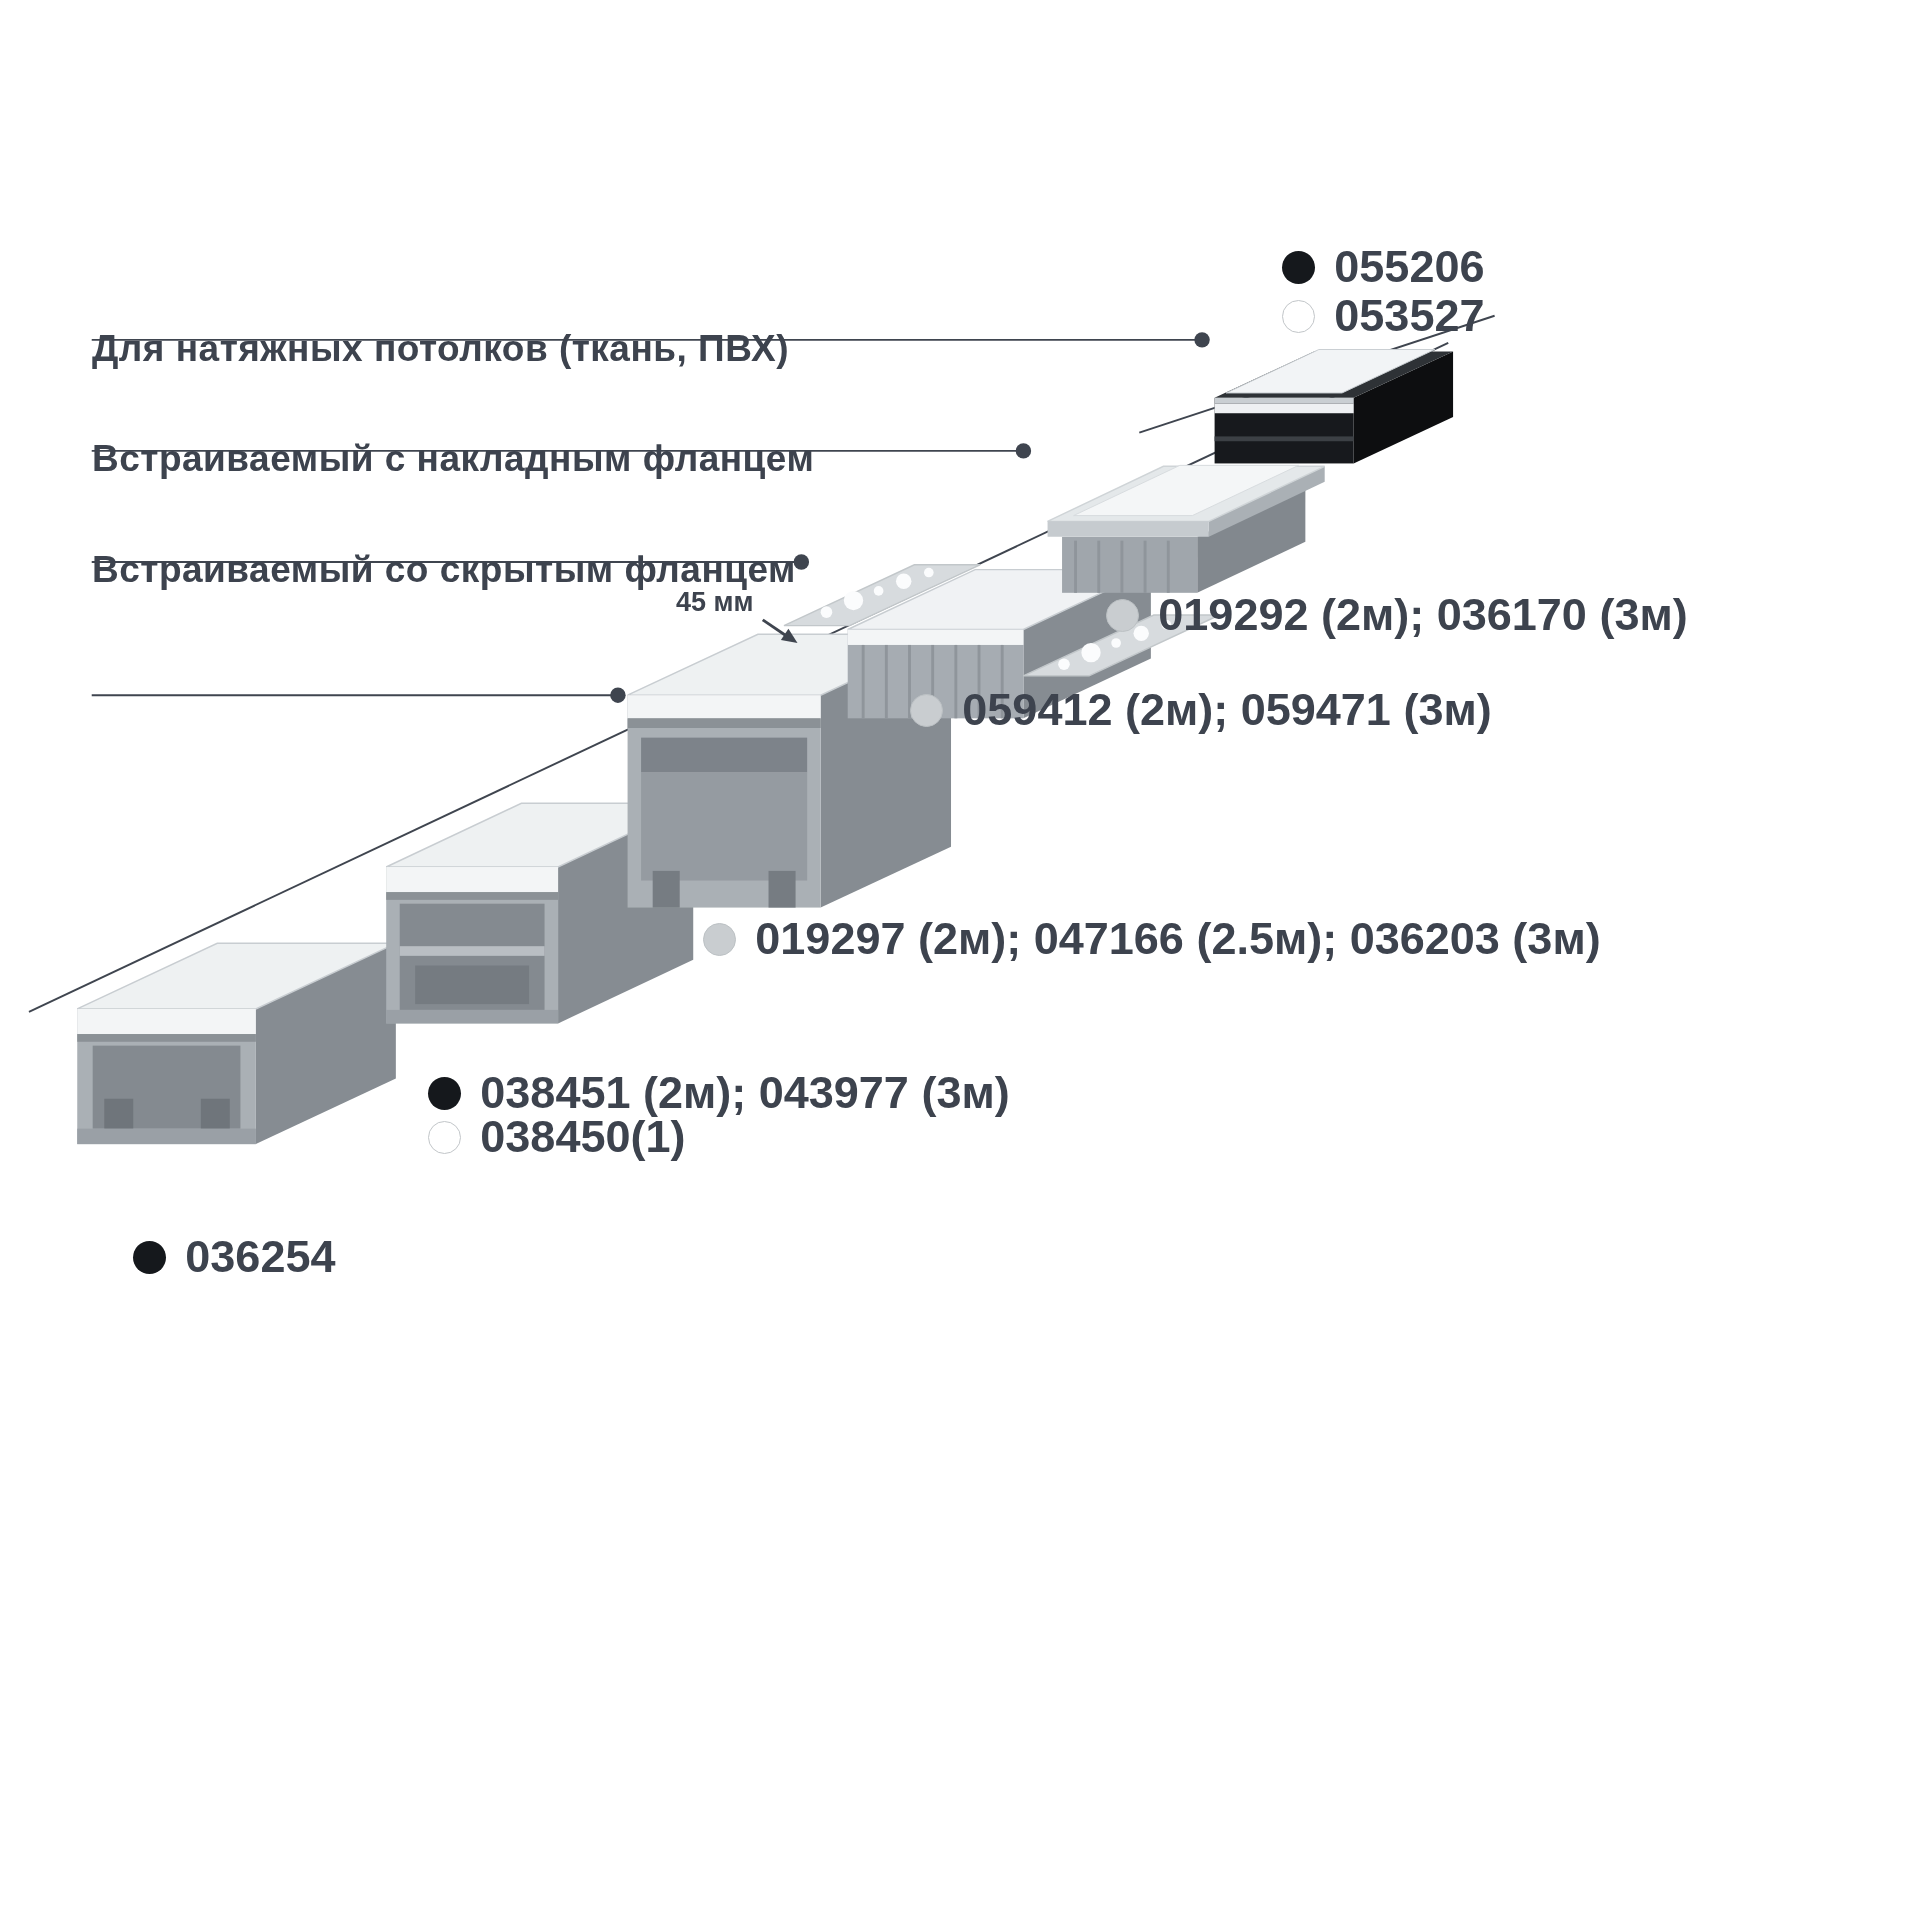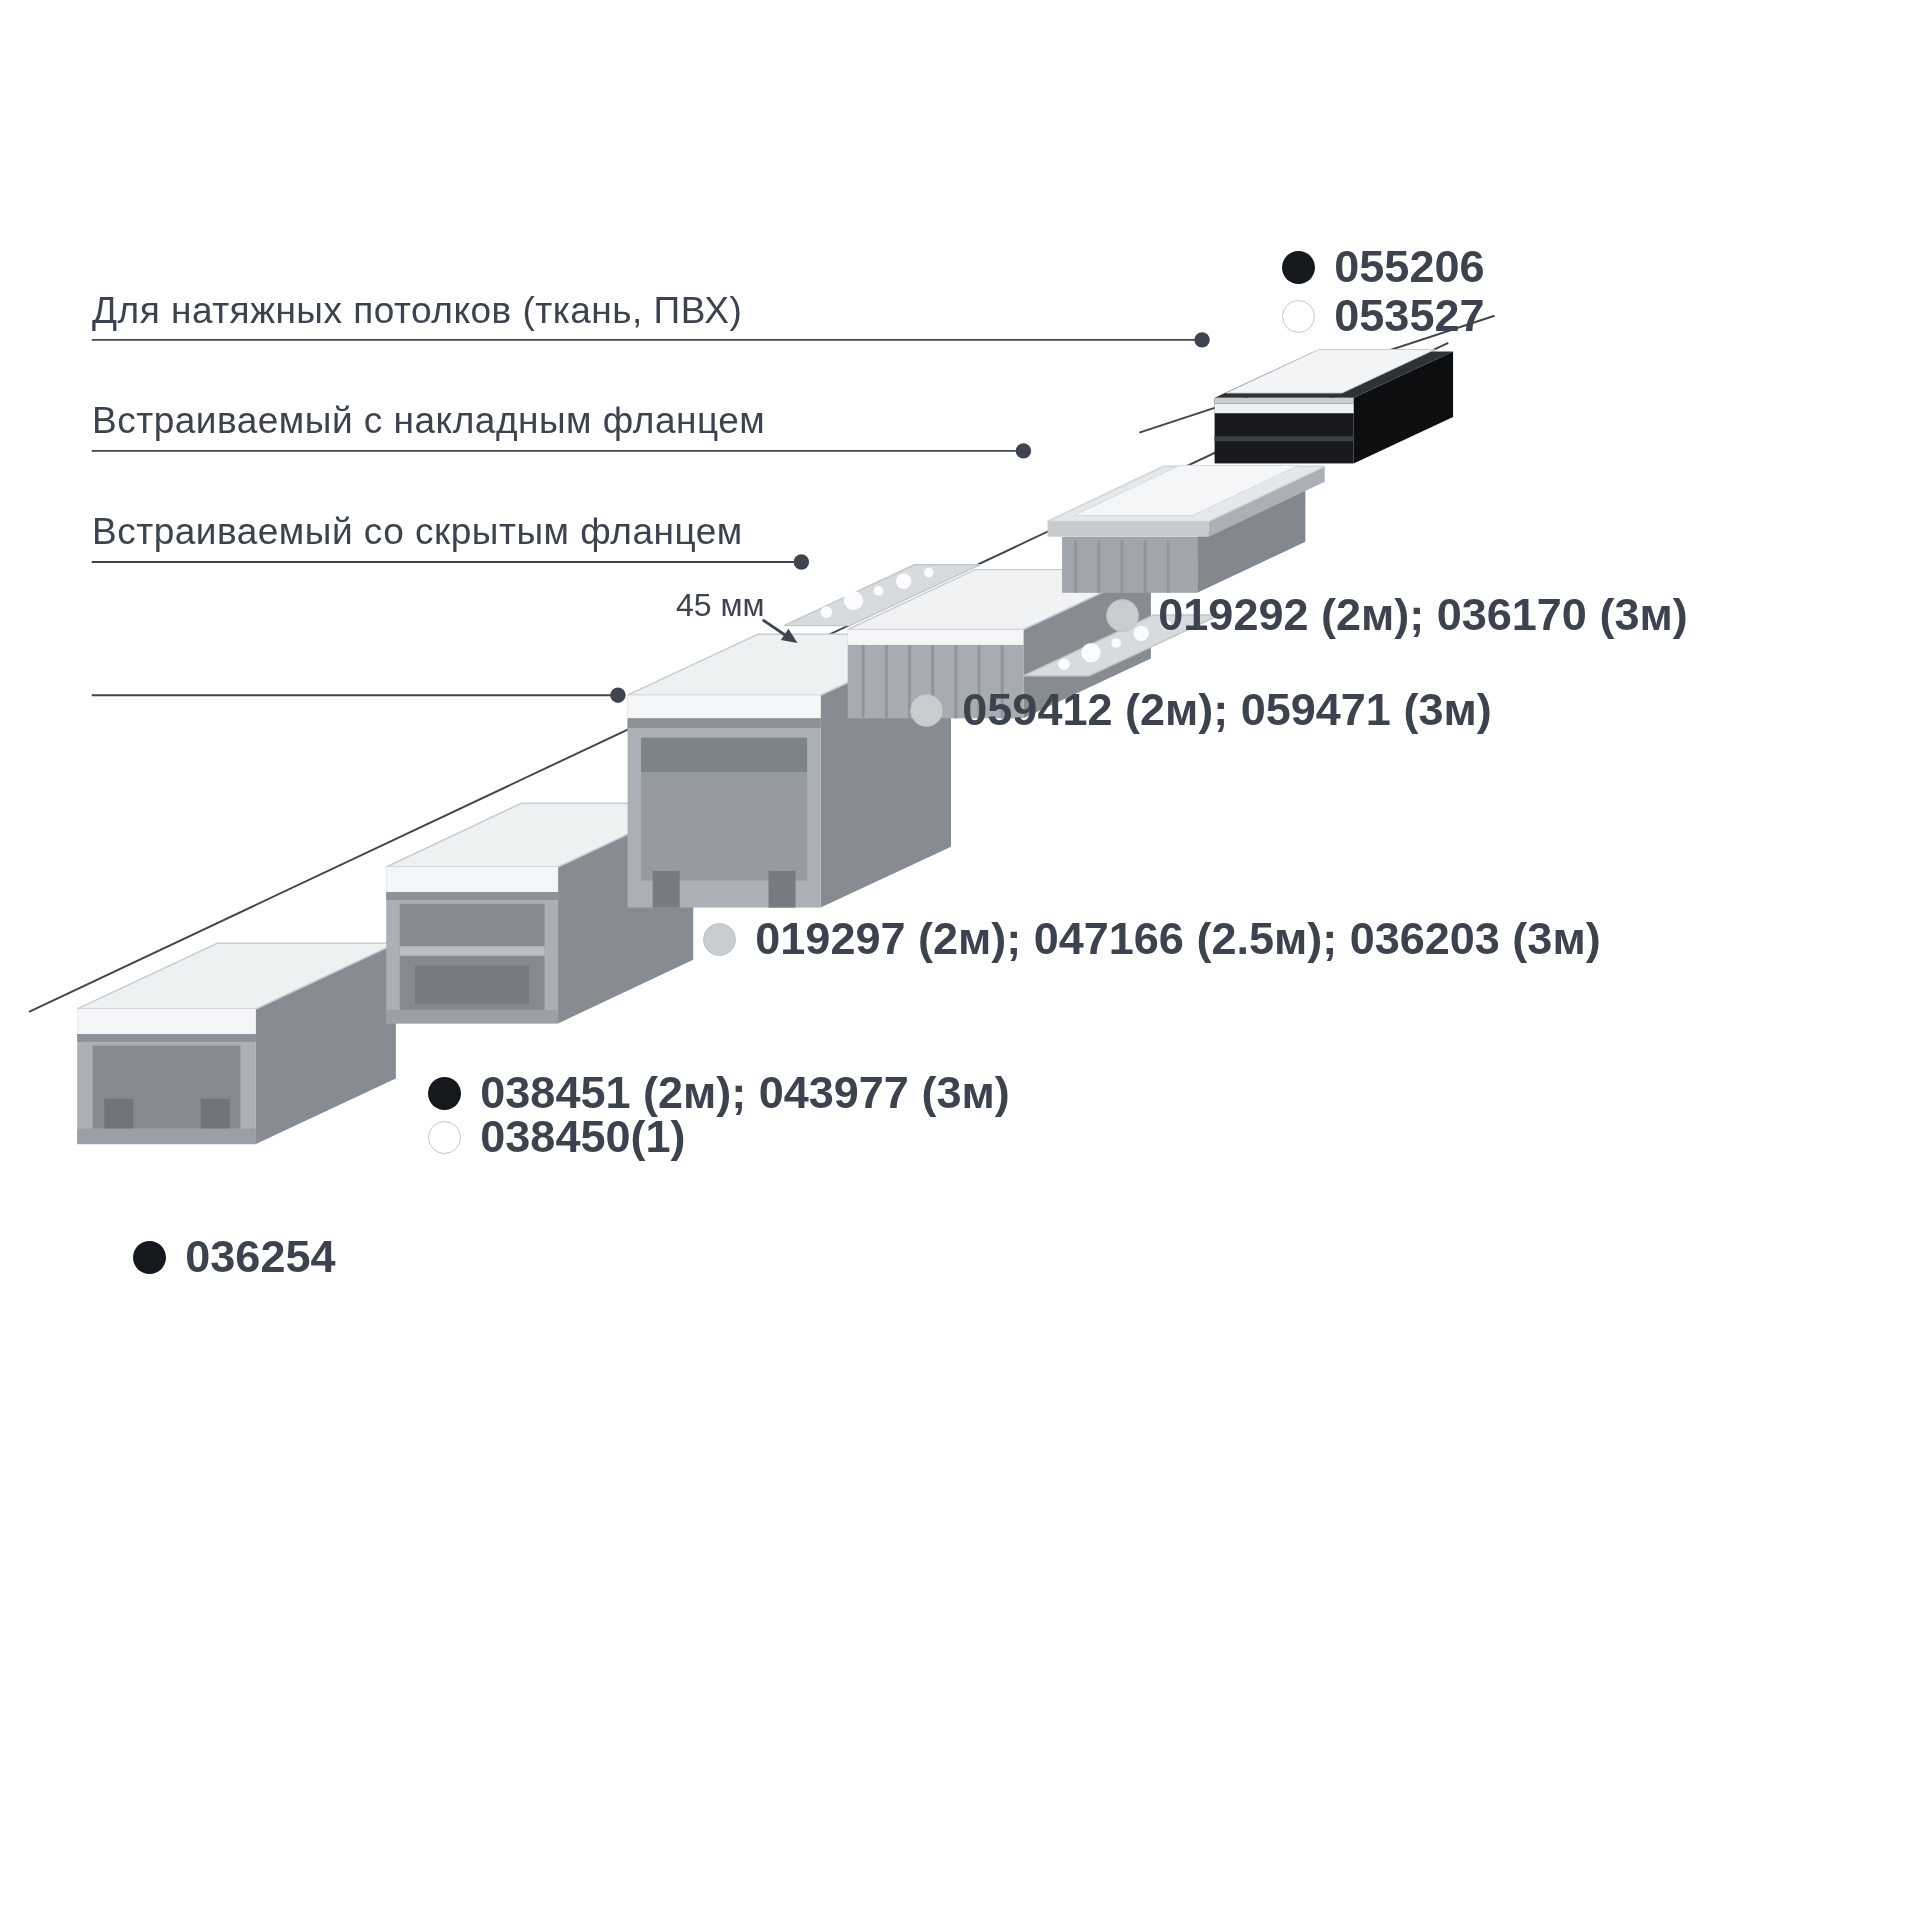--- a/index.html
+++ b/index.html
@@ -2,33 +2,33 @@
 <html><head>
 <meta charset="utf-8">
 <style>
   html,body{margin:0;padding:0;background:#fff;}
   .canvas{
     position:relative;width:1931px;height:1931px;background:#ffffff;
     font-family:"Liberation Sans",sans-serif;overflow:hidden;
   }
   .diagram-svg{position:absolute;left:0;top:0;}
   .cat-label{
-    position:absolute;font-size:37px;font-weight:400;color:#3d434e;
-    white-space:nowrap;letter-spacing:0.5px;
+    position:absolute;font-size:37px;font-weight:700;color:#3d434e;
+    white-space:nowrap;letter-spacing:0.5px;margin-top:38px;
   }
   .code-row{
     position:absolute;display:flex;align-items:center;gap:19.3px;
     font-size:45px;font-weight:700;color:#3d434e;white-space:nowrap;
   }
   .dot{width:33px;height:33px;border-radius:50%;flex:0 0 auto;box-sizing:border-box;}
   .dot.gray{background:#c9cdd0;border:1px solid #bcc1c4;}
   .dot.black{background:#15181c;}
   .dot.white{background:#ffffff;border:1.9px solid #c2c6c9;}
   .dim-label{
-    position:absolute;font-size:32px;font-weight:400;color:#3d434e;white-space:nowrap;
+    position:absolute;font-size:27px;font-weight:700;color:#3d434e;white-space:nowrap;
   }
 </style>
 </head>
 <body>
 
 <div class="canvas">
 
   <svg class="diagram-svg" width="1931" height="1931" viewBox="0 0 2000 2000">
 
     <g>

